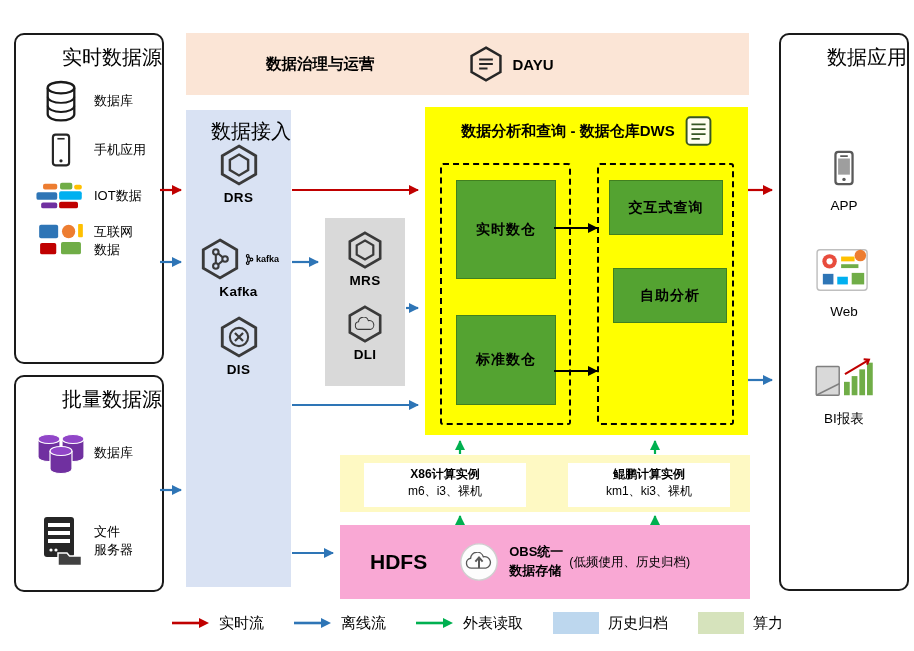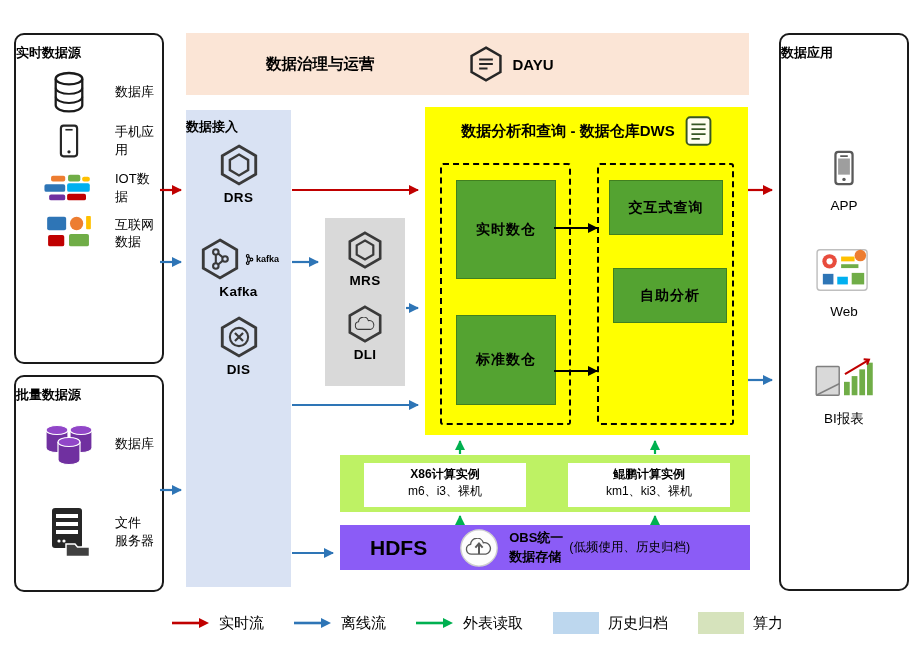--- a/index.html
+++ b/index.html
@@ -1,22 +1,22 @@
 <!DOCTYPE html>
 <html><head>
 <meta charset="utf-8">
 <style>
   html,body{margin:0;padding:0}
   body{width:914px;height:651px;background:#fff}
   .canvas{position:relative;width:914px;height:651px;background:#fff;overflow:hidden;
           font-family:"Liberation Sans","DejaVu Sans",sans-serif;color:#000}
   .abs{position:absolute}
   .panel{border:2px solid #1a1a1a;border-radius:10px;background:#fff}
-  .sec-title{font-weight:700;font-size:13px;text-align:left;padding-top:9px}
-  .row{display:flex;align-items:center;gap:17px;padding-left:24px}
+  .sec-title{font-weight:400;font-size:20px;text-align:right;padding-top:9px}
+  .row{display:flex;align-items:center;gap:4px;padding-left:16px}
   .icon-slot{width:58px;flex:0 0 58px;display:flex;justify-content:center}
   .lbl{font-size:13px;line-height:1.35}
   .prewrap{white-space:pre-line}
   .svc-item{position:absolute;left:0;width:100%;text-align:center}
   .svc-name{font-weight:700;font-size:13.5px;margin-top:3px;letter-spacing:.3px}
   .hexicon{display:block;margin:0 auto;color:#3a3a3a}
   .green-box{position:absolute;background:#54a331;border:1px solid #41801f;display:flex;
              align-items:center;justify-content:center;font-weight:700;font-size:14px;letter-spacing:1px}
   .dashed{position:absolute;border:2px dashed #000;border-radius:3px}
   .compute-card{position:absolute;background:#fff;text-align:center;line-height:1.45;padding-top:3px}
@@ -234,32 +234,32 @@
       <div class="green-box" style="left:14px;top:15px;width:98px;height:97px">实时数仓</div>
       <div class="green-box" style="left:14px;top:150px;width:98px;height:88px">标准数仓</div>
     </div>
 
     <div class="dashed" style="left:172px;top:56px;width:133px;height:258px">
       <div class="green-box" style="left:10px;top:15px;width:112px;height:53px">交互式查询</div>
       <div class="green-box" style="left:14px;top:103px;width:112px;height:53px">自助分析</div>
     </div>
   </div>
 
-  <div class="abs" style="left:340px;top:455px;width:410px;height:57px;background:#bef264">
+  <div class="abs" style="left:340px;top:455px;width:410px;height:57px;background:#fef9c3">
     <div class="compute-card" style="left:24px;top:8px;width:162px;height:41px">
       <div class="cc-name">X86计算实例</div>
       <div class="cc-detail">m6、i3、裸机</div>
     </div>
     <div class="compute-card" style="left:228px;top:8px;width:162px;height:41px">
       <div class="cc-name">鲲鹏计算实例</div>
       <div class="cc-detail">km1、ki3、裸机</div>
     </div>
   </div>
 
-  <div class="abs" style="left:340px;top:525px;width:410px;height:45px;background:#8b5cf6;display:flex;align-items:center">
+  <div class="abs" style="left:340px;top:525px;width:410px;height:74px;background:#f9a8d4;display:flex;align-items:center">
     <span style="font-weight:700;font-size:21px;margin-left:30px">HDFS</span>
     <svg style="margin-left:30px" width="44" height="40" viewBox="0 0 46 44">
       <circle cx="23" cy="22" r="20" fill="#fdfdfd" stroke="#cfcfcf" stroke-width="1.5"></circle>
       <use href="#sym-cloud" x="8" y="11" width="30" height="20.5" style="color:#595959"></use>
       <path d="M23 28.5 V17.5 M19 21.5 L23 17 L27 21.5" stroke="#595959" stroke-width="2.2" fill="none"></path>
     </svg>
     <span class="prewrap" style="font-weight:700;font-size:13px;margin-left:8px;line-height:1.45">OBS统一
 数据存储</span>
     <span style="font-size:12.5px;margin-left:6px">(低频使用、历史归档)</span>
   </div>

